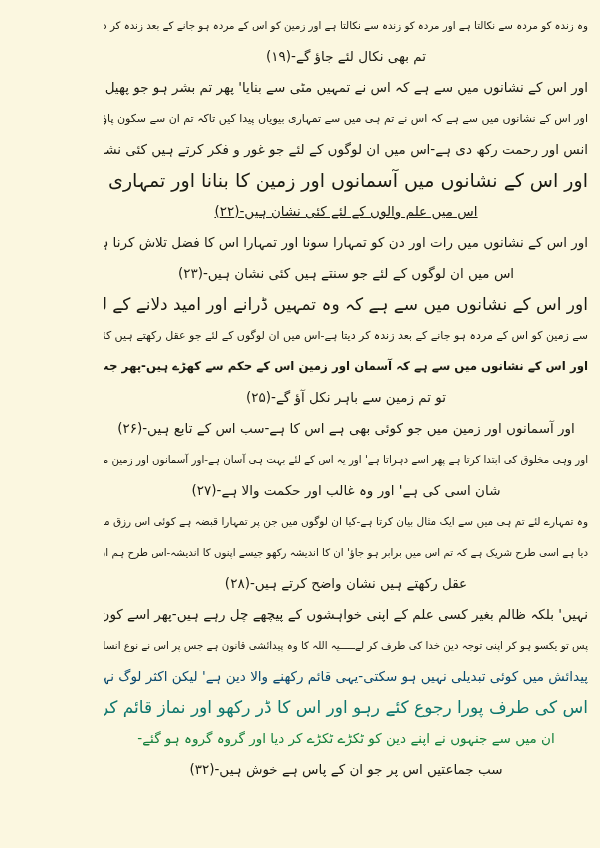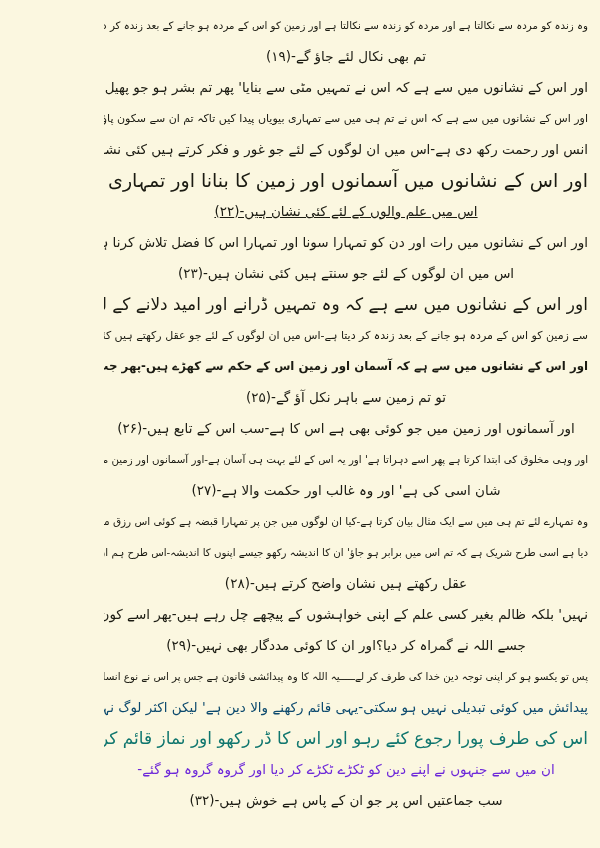--- a/index.html
+++ b/index.html
@@ -53,19 +53,18 @@
     <div class="line justify" style="color: rgb(27, 27, 18); white-space: nowrap; font-size: 11px;">سے زمین کو اس کے مردہ ہو جانے کے بعد زندہ کر دیتا ہے-اس میں ان لوگوں کے لئے جو عقل رکھتے ہیں کئی نشان ہیں-(۲۴)</div>
     <div class="line justify" style="color: rgb(27, 27, 18); white-space: nowrap; font-size: 11.75px; font-weight: bold;">اور اس کے نشانوں میں سے ہے کہ آسمان اور زمین اس کے حکم سے کھڑے ہیں-پھر جب وہ تمہیں ایک ہی آواز دے گا</div>
     <div class="line center" style="color: rgb(27, 27, 18); white-space: nowrap;">تو تم زمین سے باہر نکل آؤ گے-(۲۵)</div>
     <div class="line center" style="color: rgb(27, 27, 18); white-space: nowrap;">اور آسمانوں اور زمین میں جو کوئی بھی ہے اس کا ہے-سب اس کے تابع ہیں-(۲۶)</div>
     <div class="line justify" style="color: rgb(27, 27, 18); white-space: nowrap; font-size: 10.25px;">اور وہی مخلوق کی ابتدا کرتا ہے پھر اسے دہراتا ہے' اور یہ اس کے لئے بہت ہی آسان ہے-اور آسمانوں اور زمین میں سب سے اونچی</div>
     <div class="line center" style="color: rgb(27, 27, 18); white-space: nowrap;">شان اسی کی ہے' اور وہ غالب اور حکمت والا ہے-(۲۷)</div>
     <div class="line justify" style="color: rgb(27, 27, 18); white-space: nowrap; font-size: 10.5px;">وہ تمہارے لئے تم ہی میں سے ایک مثال بیان کرتا ہے-کیا ان لوگوں میں جن پر تمہارا قبضہ ہے کوئی اس رزق میں جو ہم نے تمہیں</div>
     <div class="line justify" style="color: rgb(27, 27, 18); white-space: nowrap; font-size: 10.25px;">دیا ہے اسی طرح شریک ہے کہ تم اس میں برابر ہو جاؤ' ان کا اندیشہ رکھو جیسے اپنوں کا اندیشہ-اس طرح ہم ان لوگوں کے لئے جو</div>
     <div class="line center" style="color: rgb(27, 27, 18); white-space: nowrap;">عقل رکھتے ہیں نشان واضح کرتے ہیں-(۲۸)</div>
     <div class="line center" style="color: rgb(27, 27, 18); white-space: nowrap;">نہیں' بلکہ ظالم بغیر کسی علم کے اپنی خواہشوں کے پیچھے چل رہے ہیں-پھر اسے کون راہ دکھائے گا</div>
-    <div class="line center" style="color: rgb(27, 27, 18); white-space: nowrap;">جسے اللہ نے گمراہ کر دیا؟اور ان کا کوئی مددگار بھی نہیں-(۲۹)</div>
     <div class="line justify" style="color: rgb(27, 27, 18); white-space: nowrap; font-size: 10.25px;">پس تو یکسو ہو کر اپنی توجہ دین خدا کی طرف کر لےـــــیہ اللہ کا وہ پیدائشی قانون ہے جس پر اس نے نوع انسان کی بنا کی-اللہ کی</div>
     <div class="line center" style="color: #0c4a6e; white-space: nowrap;">پیدائش میں کوئی تبدیلی نہیں ہو سکتی-یہی قائم رکھنے والا دین ہے' لیکن اکثر لوگ نہیں جانتےــــ(۳۰)</div>
     <div class="line center" style="color: #0f766e; white-space: nowrap; font-size: 17px;">اس کی طرف پورا رجوع کئے رہو اور اس کا ڈر رکھو اور نماز قائم کرو اور مشرکوں میں سے نہ ہو جاؤ' (۳۱)</div>
-    <div class="line center" style="color: #6d28d9; white-space: nowrap;">ان میں سے جنہوں نے اپنے دین کو ٹکڑے ٹکڑے کر دیا اور گروہ گروہ ہو گئے-</div>
+    <div class="line center" style="color: #15803d; white-space: nowrap;">ان میں سے جنہوں نے اپنے دین کو ٹکڑے ٹکڑے کر دیا اور گروہ گروہ ہو گئے-</div>
     <div class="line center" style="color: rgb(27, 27, 18); white-space: nowrap;">سب جماعتیں اس پر جو ان کے پاس ہے خوش ہیں-(۳۲)</div>
   </div>
 
 </body></html>

